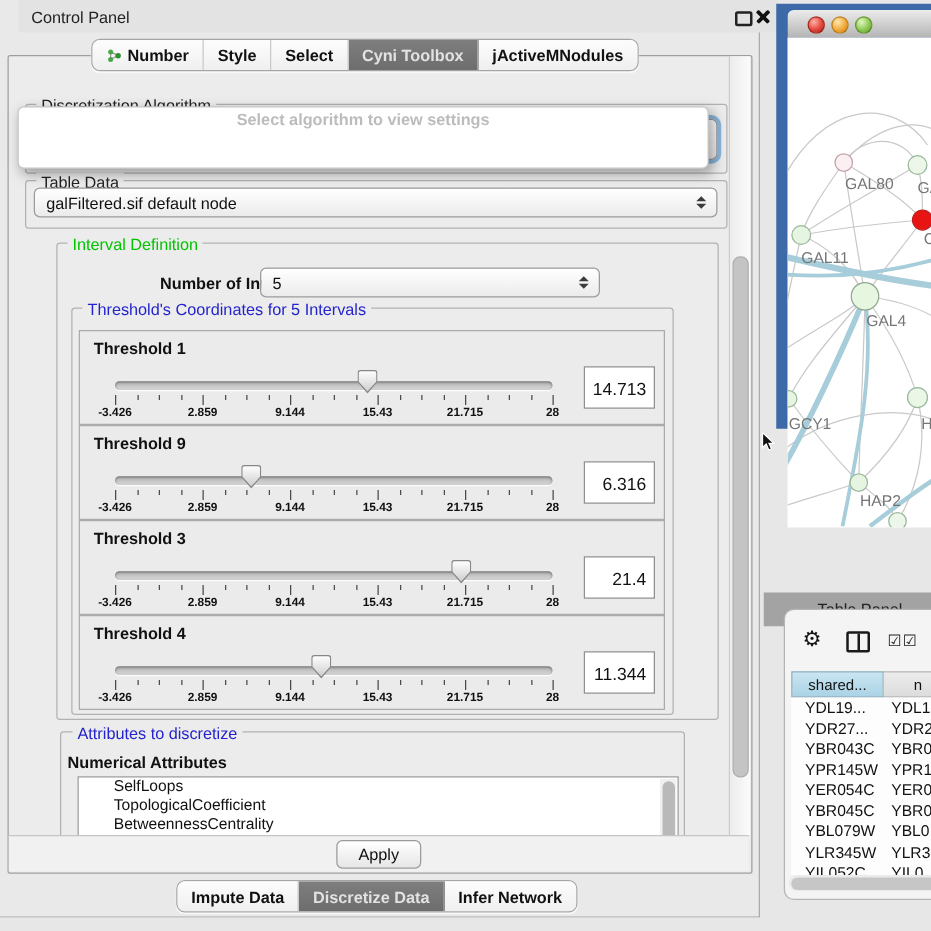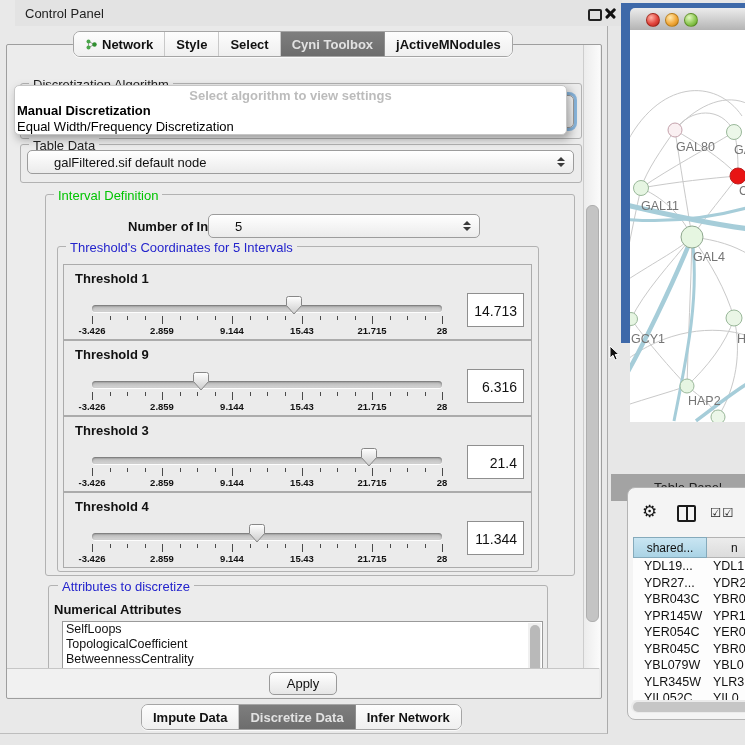--- a/index.html
+++ b/index.html
@@ -37,21 +37,21 @@
   #vthumb{position:absolute;left:2px;top:160px;width:11px;height:415px;background:#c4c4c4;
       border:1px solid #aeaeae;border-radius:6px;}
 
   
   .grp{position:absolute;border:1px solid #b2b2b2;border-radius:3px;}
   .gtitle{position:absolute;top:-7px;left:8px;background:#ececec;padding:0 4px;font-size:13px;white-space:nowrap;}
   .gtitle.black{color:#222;} .gtitle.green{color:#00c400;} .gtitle.blue{color:#2424cc;}
 
   
   .combo{position:absolute;background:linear-gradient(#ffffff,#ebebeb);border:1px solid #9c9c9c;
-      border-radius:5px;font-size:13px;display:flex;align-items:center;box-sizing:border-box;padding-left:26px;}
+      border-radius:5px;font-size:13px;display:flex;align-items:center;box-sizing:border-box;padding-left:9px;}
   .combo .arrows{position:absolute;right:8px;top:50%;transform:translateY(-50%);display:flex;
       flex-direction:column;gap:2px;}
   .arr-up{width:0;height:0;border-left:4px solid transparent;border-right:4px solid transparent;
       border-bottom:4px solid #3b3b3b;}
   .arr-dn{width:0;height:0;border-left:4px solid transparent;border-right:4px solid transparent;
       border-top:4px solid #3b3b3b;}
   #algo-combo{left:27px;top:95px;width:547px;height:33px;
       box-shadow:0 0 0 3px rgba(104,164,216,.75);}
 
   
@@ -77,21 +77,21 @@
       border:1px solid #8f8f8f;font-size:14px;text-align:right;line-height:34px;padding-right:6px;
       box-sizing:border-box;}
 
   
   #clipzone{position:absolute;left:7px;top:578px;width:576px;height:90px;overflow:hidden;}
   #grp-attr{left:41px;top:7px;width:498px;height:95px;}
   #grp-attr .gtitle{left:9px;}
   #numattr-label{position:absolute;left:47px;top:24px;font-size:13px;font-weight:bold;}
   #attr-list{position:absolute;left:55px;top:43px;width:479px;height:60px;background:#fff;
       border:1px solid #9a9a9a;overflow:hidden;}
-  .litem{height:15px;line-height:15px;padding-left:3px;font-size:12.5px;}
+  .litem{height:15px;line-height:15px;padding-left:28px;font-size:12.5px;}
   #attr-scroll{position:absolute;right:1px;top:1px;width:13px;height:57px;background:#f0f0f0;}
   #attr-thumb{position:absolute;left:1.5px;top:2px;width:10px;height:52px;background:#b9b9b9;border-radius:5px;}
 
   
   #apply-row{position:absolute;left:7px;top:668px;width:592px;height:28px;background:#f1f1f1;
       border-top:1px solid #c6c6c6;display:flex;align-items:center;justify-content:center;}
   #apply-btn{width:66px;height:21px;border:1px solid #9a9a9a;border-radius:5px;
       background:linear-gradient(#ffffff,#e6e6e6);font-size:13px;text-align:center;line-height:21px;}
 
   
@@ -354,21 +354,21 @@
     <div class="tabstrip" id="top-tabs">
         <div class="tab">
           <span class="nwicon">
             <svg width="13" height="13" viewBox="0 0 13 13">
               <path d="M3.5 3.5 L3.5 9.5 M3.5 3.5 L9.5 6.5 M3.5 9.5 L9.5 6.5" stroke="#9a9a9a" stroke-width="1" fill="none"></path>
               <circle cx="3.5" cy="3.5" r="2" fill="#49a649"></circle>
               <circle cx="3.5" cy="9.5" r="2" fill="#49a649"></circle>
               <circle cx="9.5" cy="6.5" r="2.2" fill="#2f8f2f"></circle>
             </svg>
           </span>
-          <span>Network</span>
+          <span>Number</span>
         </div>
         <div class="tab">
           <span>Style</span>
         </div>
         <div class="tab">
           <span>Select</span>
         </div>
         <div class="tab active">
           <span>Cyni Toolbox</span>
         </div>
@@ -383,24 +383,20 @@
         <div class="tab active">
           <span>Discretize Data</span>
         </div>
         <div class="tab">
           <span>Infer Network</span>
         </div>
       </div>
 
     <div id="popup">
       <div class="pplaceholder">Select algorithm to view settings</div>
-      <div id="popup-list">
-          <div class="pitem bold">Manual Discretization</div>
-          <div class="pitem">Equal Width/Frequency Discretization</div>
-        </div>
     </div>
   </div>
 
   <div id="netwin">
     <div id="net-titlebar">
       <span class="light" id="light-red"></span>
       <span class="light" id="light-yellow"></span>
       <span class="light" id="light-green"></span>
     </div>
     <div id="net-canvas">

